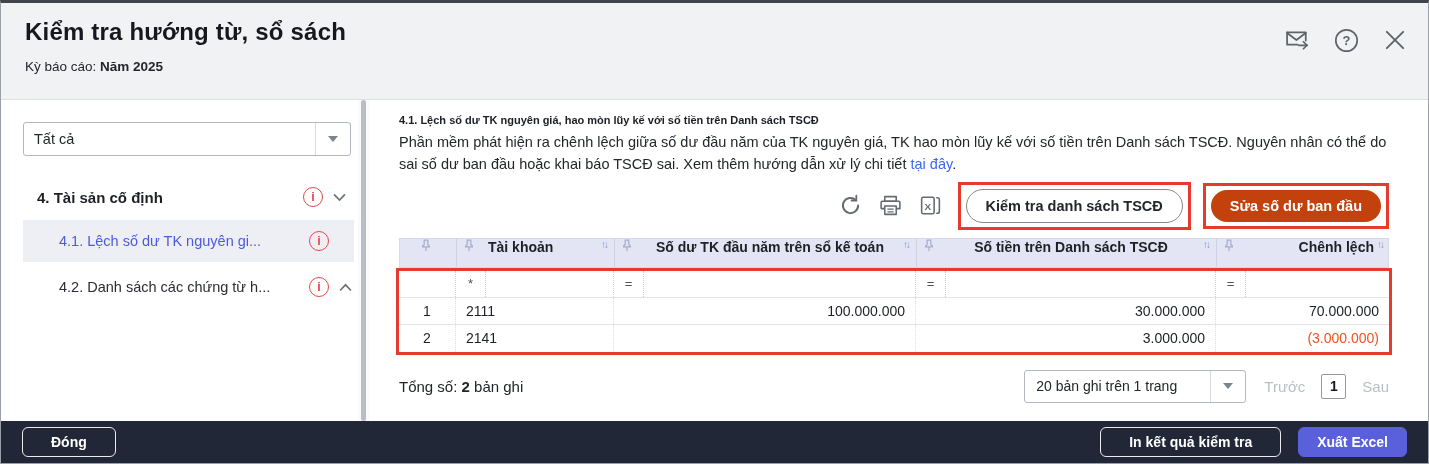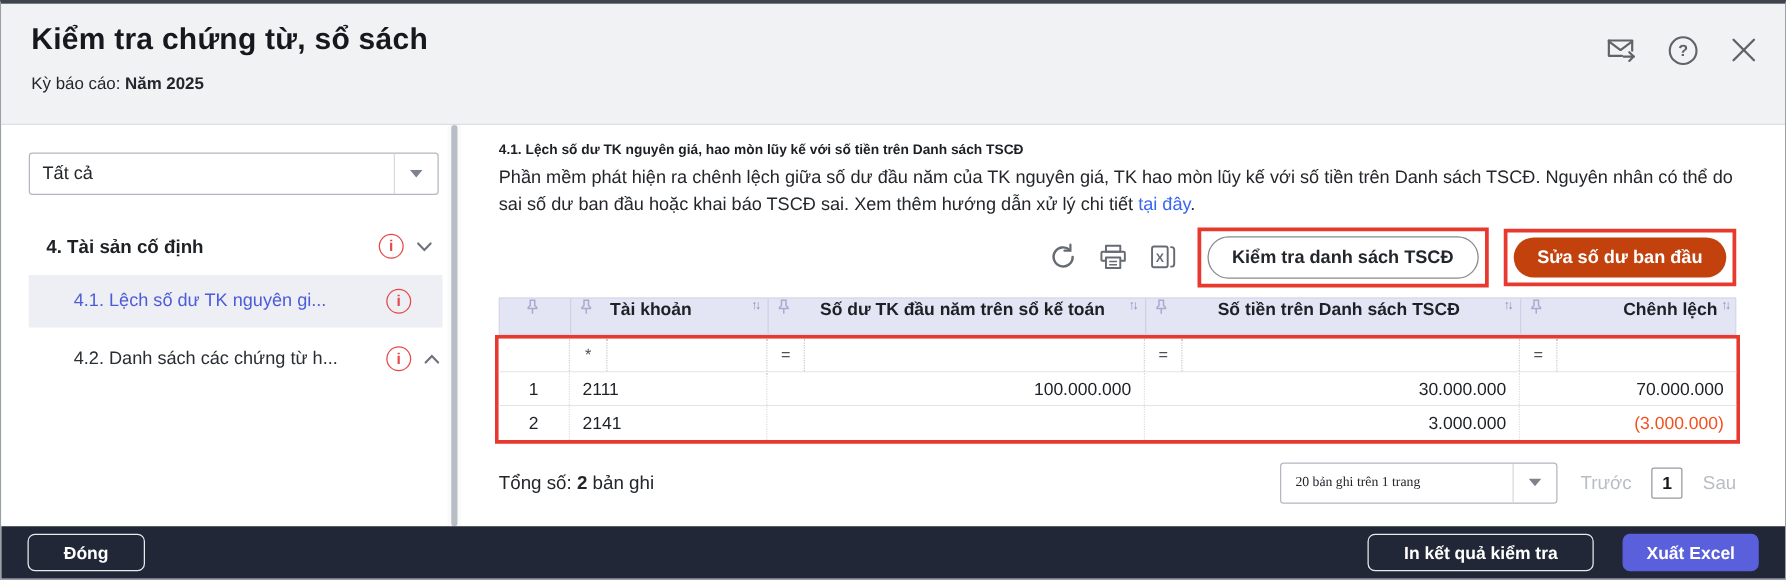--- a/index.html
+++ b/index.html
@@ -75,38 +75,38 @@
   .dc { display:flex; align-items:center; padding:0 10px; color:#1d2025; border-left:1px dotted #dcdde5; overflow:hidden; }
   .dc:first-child { border-left:none; justify-content:center; padding:0; }
   .dc.num { justify-content:flex-end; }
   .dc.neg { color:#f4501e; }
 
   
   .tfoot { width:990px; margin-left:10px; margin-top:15px; display:flex; align-items:center; font-size:15px; color:#23262b; }
   .tfoot .count b { font-weight:bold; }
   .pg { margin-left:auto; display:flex; align-items:center; }
   .pg-select { width:222px; height:33px; border:1px solid #b3b7bf; border-radius:3px; background:#fff; display:flex; align-items:stretch; cursor:pointer; }
-  .pg-select .sel-text { flex:1; display:flex; align-items:center; padding:0 11px; font-size:11px; color:#23262b; white-space:nowrap;font-family:Liberation Serif, serif; }
+  .pg-select .sel-text { flex:1; display:flex; align-items:center; padding:0 11px; font-size:14px; color:#23262b; white-space:nowrap; }
   .pg-prev, .pg-next { color:#b9bdc4; font-size:15px; margin-left:18px; cursor:default; }
   .pg-page { width:25px; height:25px; border:1px solid #9599a0; border-radius:2px; background:#fff; display:flex; align-items:center; justify-content:center; font-size:14px; font-weight:bold; color:#16181d; margin-left:16px; cursor:pointer; }
   .pg-next { margin-left:16px; }
 
   
   .ftr { height:42px; flex:none; background:#212736; display:flex; align-items:center; padding:0 21px; }
   .btn-dark-outline { background:transparent; border:1px solid #e8eaee; border-radius:6px; height:30px; padding:0 28px; color:#fff; font-size:14px; font-weight:bold; font-family:inherit; cursor:pointer; }
-  .ftr-right { margin-left:auto; display:flex; align-items:center; gap:23px; }
+  .ftr-right { margin-left:auto; display:flex; align-items:center; gap:17px; }
   .btn-dark-fill { background:#5a5fdc; border:1px solid #5a5fdc; border-radius:6px; height:30px; padding:0 18px; color:#fff; font-size:14px; font-weight:bold; font-family:inherit; cursor:pointer; }
 </style>
 </head>
 <body>
 
 <div class="window">
 
   <div class="hdr">
-    <div class="hdr-title">Kiểm tra chứng từ, sổ sách</div>
+    <div class="hdr-title">Kiểm tra hướng từ, sổ sách</div>
     <div class="hdr-sub">
       <span>Kỳ báo cáo:</span>
       <b>Năm 2025</b>
     </div>
     <div class="hdr-icons">
       <span class="hicon">
         <svg width="28" height="28" viewBox="0 0 24 24" fill="none" stroke="currentColor" stroke-width="1.5" stroke-linecap="round" stroke-linejoin="round">
           <path d="M3.5 5.5h16v7"></path>
             <path d="M3.5 5.5v10.5h9"></path>
             <path d="M3.5 6l8 6 8-6"></path>

